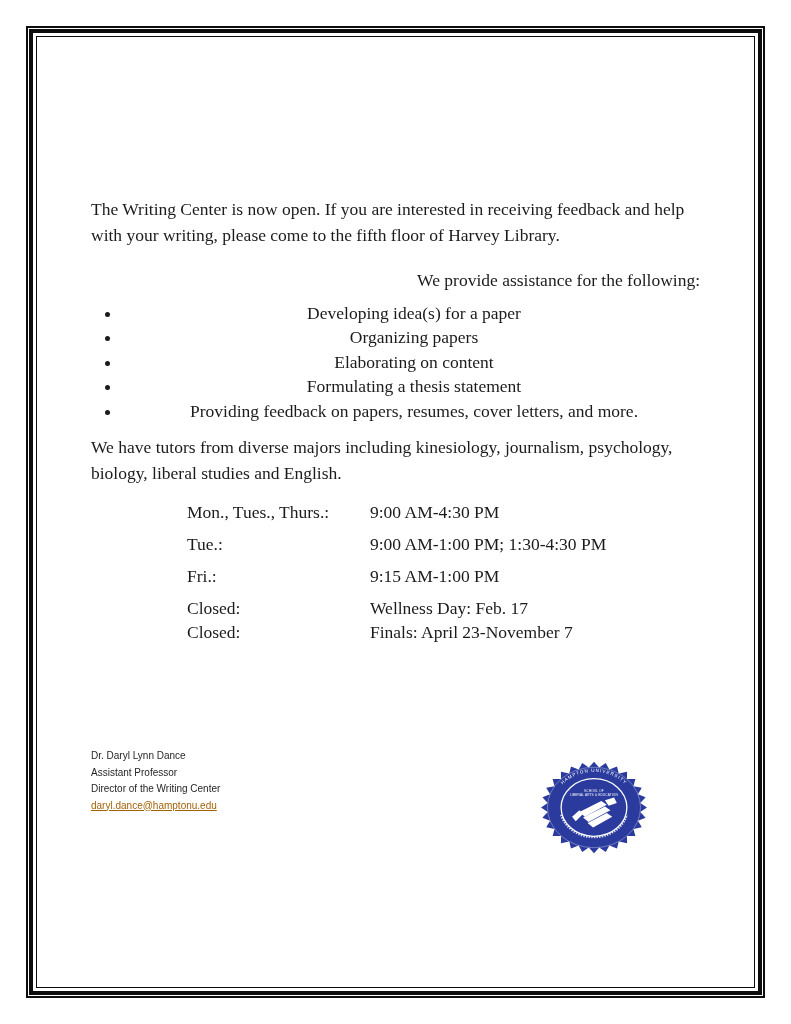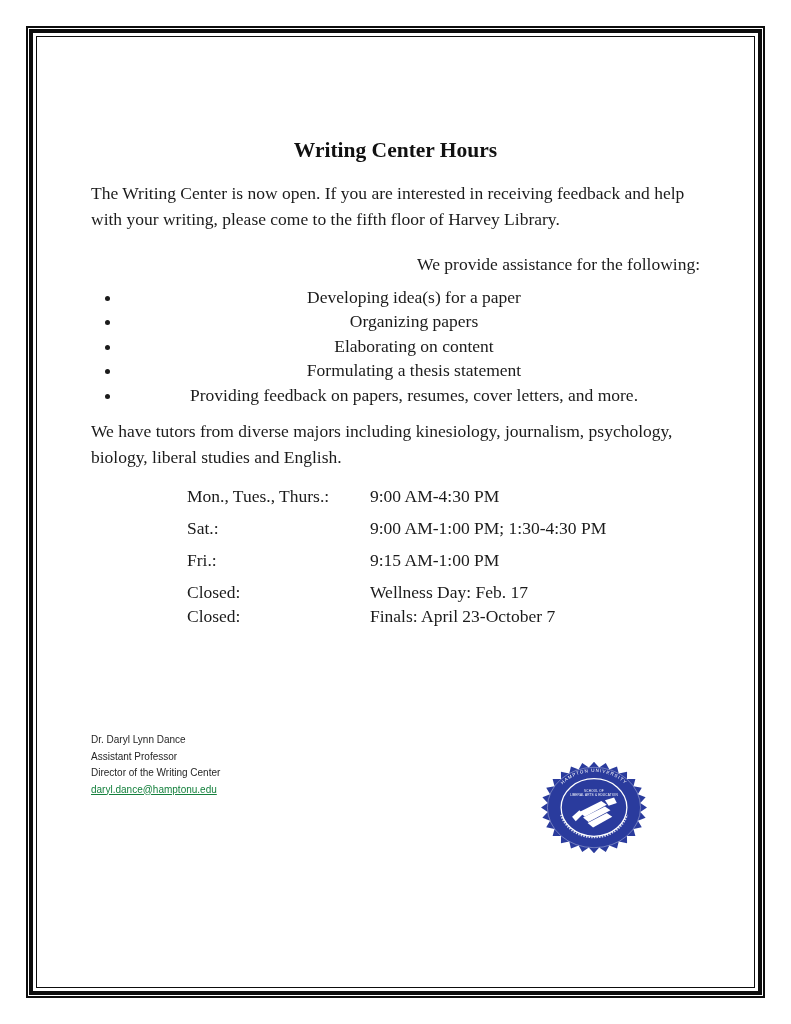--- a/index.html
+++ b/index.html
@@ -7,51 +7,51 @@
         font-family:"Liberation Serif", serif;color:#1b1b1b;}
   
   .frame-a{position:absolute;top:26px;left:26px;right:26px;bottom:26px;
            border:2px solid #0d0d0d;padding:1px;box-sizing:border-box;}
   .frame-b{width:100%;height:100%;border:4px solid #0d0d0d;padding:3px;box-sizing:border-box;}
   .frame-c{width:100%;height:100%;border:1px solid #0d0d0d;box-sizing:border-box;overflow:hidden;}
   .content{padding:0 54px;}
   .title{margin:99px 0 0;text-align:center;font-size:21.5px;line-height:29px;font-weight:bold;color:#111;}
   .title sup{font-size:0.62em;vertical-align:super;line-height:0;}
   .p-body{font-size:17.5px;line-height:25.5px;margin:0;}
-  .p-intro{margin-top:16px;}
+  .p-intro{margin-top:32px;}
   .p-assist{margin-top:20px;text-align:right;}
   .services{margin:7px 0 0;padding-left:31px;font-size:17.5px;line-height:24.5px;}
   .services li{padding-left:6px;text-align:center;}
   .p-tutors{margin-top:12px;}
   .schedule{margin:14px 0 0 96px;font-size:17.5px;}
   .sched-row{display:flex;line-height:24px;}
   .sched-row.spaced{margin-bottom:8px;}
   .sched-row.closed-first{margin-top:4px;}
   .sched-label{width:183px;flex:none;}
   .contact{margin-top:104px;font-family:"Liberation Sans", sans-serif;font-size:10px;
            line-height:16.5px;color:#262626;}
-  .email{color:#15803d;text-decoration:underline;cursor:pointer;}
+  .email{color:#a16207;text-decoration:underline;cursor:pointer;}
   .footer{margin-top:66px;text-align:center;font-family:"Liberation Sans", sans-serif;
           font-size:13.5px;color:#1f1f1f;}
   .seal{position:absolute;left:539px;top:760px;width:110px;height:95px;}
   .seal svg{width:100%;height:100%;display:block;}
   .seal .arc-text{fill:#ffffff;font-family:"Liberation Sans", sans-serif;font-size:5px;letter-spacing:1.1px;}
   .seal .center-text{fill:#ffffff;font-family:"Liberation Sans", sans-serif;font-size:3.4px;
                      letter-spacing:0.2px;text-anchor:middle;}
 </style>
 </head>
 <body>
 
 <div class="page">
   <div class="frame-a">
     <div class="frame-b">
       <div class="frame-c">
         <div class="content">
 
-          <h1 class="title"><span>Writing Center Hours</span><br></h1>
+          <h1 class="title"><br></h1>
 
           <p class="p-body p-intro">The Writing Center is now open. If you are interested in receiving feedback and help with your writing, please come to the fifth floor of Harvey Library.</p>
 
           <p class="p-body p-assist">We provide assistance for the following:</p>
 
           <ul class="services">
             <li>Developing idea(s) for a paper</li>
             <li>Organizing papers</li>
             <li>Elaborating on content</li>
             <li>Formulating a thesis statement</li>
@@ -59,34 +59,34 @@
           </ul>
 
           <p class="p-body p-tutors">We have tutors from diverse majors including kinesiology, journalism, psychology, biology, liberal studies and English.</p>
 
           <div class="schedule">
             <div class="sched-row spaced">
               <span class="sched-label">Mon., Tues., Thurs.:</span>
               <span class="sched-value">9:00 AM-4:30 PM</span>
             </div>
             <div class="sched-row spaced">
-              <span class="sched-label">Sat.:</span>
+              <span class="sched-label">Tue.:</span>
               <span class="sched-value">9:00 AM-1:00 PM; 1:30-4:30 PM</span>
             </div>
             <div class="sched-row spaced">
               <span class="sched-label">Fri.:</span>
               <span class="sched-value">9:15 AM-1:00 PM</span>
             </div>
             <div class="sched-row closed-first">
               <span class="sched-label">Closed:</span>
               <span class="sched-value">Wellness Day: Feb. 17</span>
             </div>
             <div class="sched-row">
               <span class="sched-label">Closed:</span>
-              <span class="sched-value">Finals: April 23-October 7</span>
+              <span class="sched-value">Finals: April 23-November 7</span>
             </div>
           </div>
 
           <div class="contact">
             <div>Dr. Daryl Lynn Dance</div>
             <div>Assistant Professor</div>
             <div>Director of the Writing Center</div>
             <div><a class="email" href="#">daryl.dance@hamptonu.edu</a></div>
           </div>
 

